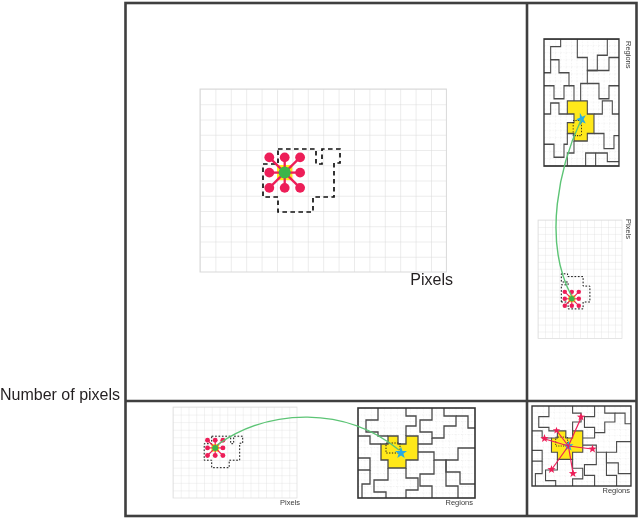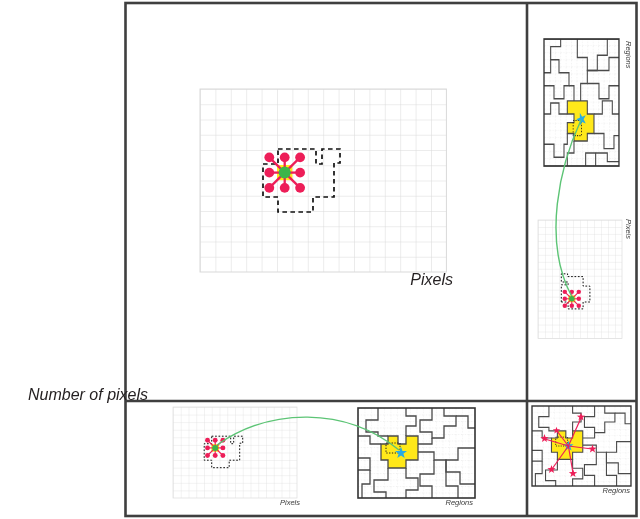--- a/index.html
+++ b/index.html
@@ -1,18 +1,18 @@
 <!DOCTYPE html>
 <html><head>
 <meta charset="utf-8">
 <style>
   html,body{margin:0;padding:0;background:#ffffff;}
   .canvas{
     position:relative;width:640px;height:519px;background:#ffffff;
-    font-family:"Liberation Sans", sans-serif;color:#231f20;overflow:hidden;font-style:italic;
+    font-family:"Liberation Sans", sans-serif;color:#231f20;overflow:hidden;
   }
   .lbl{position:absolute;line-height:1.05;white-space:nowrap;color:#231f20;}
   .lbl.big{font-size:16px;}
   .lbl.small{font-size:7.5px;color:#3a3a3a;}
   .lbl.right{text-align:right;}
   .lbl.vert{transform:rotate(90deg);transform-origin:left top;}
   svg{position:absolute;left:0;top:0;}
 </style>
 </head>
 <body>
@@ -135,21 +135,21 @@
       <use href="#star5" transform="translate(544.5,438.5) scale(0.8)"></use>
       <use href="#star5" transform="translate(551.5,469.5) scale(0.8)"></use>
       <use href="#star5" transform="translate(573,473.5) scale(0.8)"></use>
       <use href="#star5" transform="translate(592.5,449) scale(0.8)"></use>
       <use href="#star5" transform="translate(556.5,430.5) scale(0.7)"></use>
     </g>
   </svg>
 
   <div class="lbl big right" style="left:353px;top:272px;width:100px;">Pixels</div>
 
-  <div class="lbl big right" style="left:0px;top:387px;width:120px;padding-left:28px;">Number of pixels</div>
+  <div class="lbl big right" style="left:0px;top:387px;width:120px;">Number of pixels</div>
 
 
   <div class="lbl small vert" style="left:632px;top:41px;">Regions</div>
 
   <div class="lbl small vert" style="left:632px;top:219px;">Pixels</div>
 
   <div class="lbl small right" style="left:240px;top:499px;width:60px;">Pixels</div>
 
   <div class="lbl small right" style="left:413px;top:499px;width:60px;">Regions</div>
 

